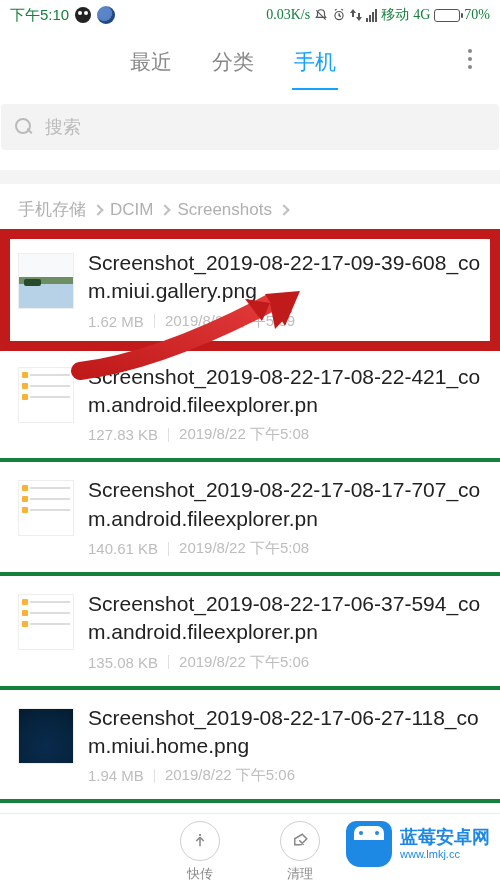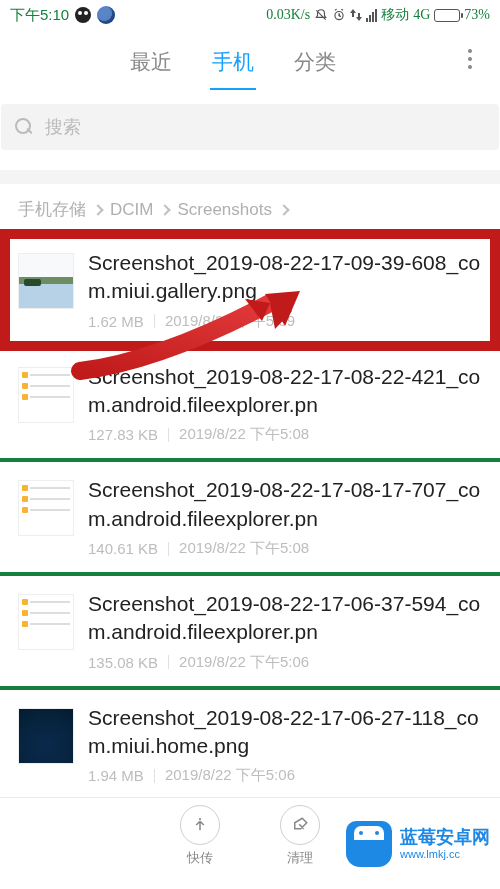--- a/index.html
+++ b/index.html
@@ -77,21 +77,21 @@
   .file-name { font-size:21px; line-height:1.35; color:#222; word-break: break-all; margin-bottom:6px;}
   .file-meta { font-size:15px; color:#bdbdbd; display:flex; align-items:center; gap:10px;}
   .file-meta .sep { width:1px; height:14px; background:#e0e0e0; }
   .highlight {
     border:10px solid #c11a1a; position:absolute; left:0; right:0; top:-6px; bottom:-6px; z-index:5; pointer-events:none;
   }
   .arrow {
     position:absolute; left:70px; bottom:-40px; z-index:6; pointer-events:none;
   }
   .bottom-bar {
-    position:absolute; left:0; right:0; bottom:16px; height:76px;
+    position:absolute; left:0; right:0; bottom:0; height:76px;
     border-top:1px solid #eaeaea; background:#fff;
     display:flex; align-items:center; justify-content:center; gap:0;
   }
   .bar-btn { display:flex; flex-direction:column; align-items:center; gap:4px; width:100px;}
   .bar-icon {
     width:40px; height:40px; border-radius:50%; border:1.5px solid #cfcfcf;
     display:flex; align-items:center; justify-content:center;
   }
   .bar-label{ font-size:13px; color:#888; }
   .watermark {
@@ -145,30 +145,30 @@
           <span></span>
           <span></span>
           <span></span>
         </span>
       </span>
     <span>移动</span>
     <span>4G</span>
     <span class="status-icon">
         <span class="battery"><span class="battery-fill"></span></span>
       </span>
-    <span>73%</span>
+    <span>70%</span>
   </div>
 </div>
 
 <div class="tabs">
   <div class="tab-spacer"></div>
   <div class="tab-group" id="tab-group">
       <div class="tab">最近</div>
+      <div class="tab">分类</div>
       <div class="tab active">手机</div>
-      <div class="tab">分类</div>
     </div>
   <div class="more-btn">
       <span></span>
       <span></span>
       <span></span>
     </div>
 </div>
 
 <div class="search-wrap">
   <div class="search-box">

